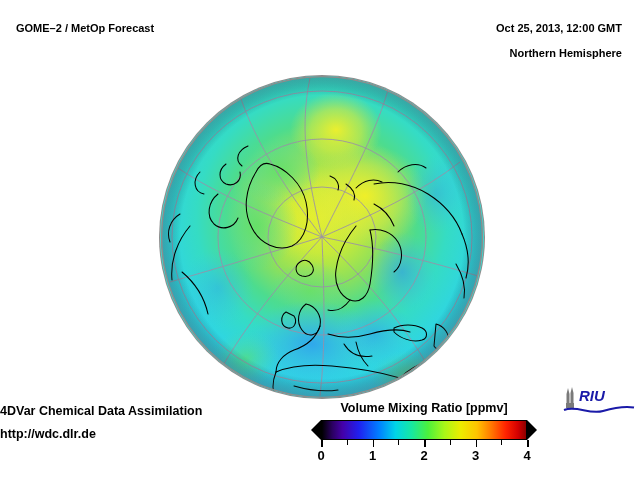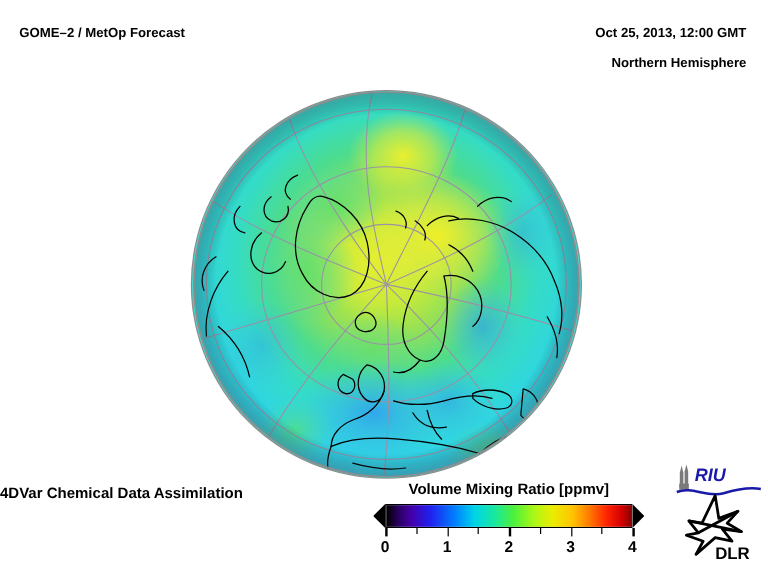--- a/index.html
+++ b/index.html
@@ -208,20 +208,21 @@
           <circle cx="162" cy="161" r="161" fill="url(#limbShade)"></circle>
         </g>
 
         <circle cx="162" cy="161" r="160.4" fill="none" stroke="#8d8d8d" stroke-width="1.4"></circle>
       </svg>
     </div>
   </div>
 
   <div class="foot-left">
     <div class="foot-line">4DVar Chemical Data Assimilation</div>
+    <div class="foot-line">http://wdc.dlr.de</div>
   </div>
 
   <div class="cbar-block">
     <div class="cbar-title">Volume Mixing Ratio [ppmv]</div>
 
     <div class="cbar-row">
       <div class="cbar-cap left"></div>
       <div class="cbar-bar">
         <div class="cbar-grad"></div>
       </div>
@@ -254,24 +255,14 @@
       <g fill="#7a7a7a">
         <path d="M3.5 20 L3.5 8 L5 2 L6.5 8 L6.5 20 Z"></path>
         <path d="M7.5 20 L7.5 7 L9 1 L10.5 7 L10.5 20 Z"></path>
         <rect x="3" y="17" width="8" height="5"></rect>
       </g>
       <text x="16" y="15" font-family="Liberation Sans, sans-serif" font-size="15" font-weight="bold" font-style="italic" fill="#1a1aa8">RIU</text>
       <path d="M1 24 C 14 19 26 29 40 25 C 52 21.5 62 20 71 21.5" fill="none" stroke="#1a1aa8" stroke-width="2.1"></path>
     </svg>
   </div>
 
-  <div class="dlr-logo">
-    <svg viewBox="0 0 70 60" width="70" height="60">
-      <g fill="none" stroke="#000" stroke-width="2.3" stroke-linejoin="round">
-        <path d="M30 3 L19 26 L8 24 L16 34 L6 36 L20 41 L14 52 L30 38 L44 41 L36 31 L52 33 L40 26 L49 16 L33 22 Z"></path>
-        <path d="M8 24 L52 33"></path>
-        <path d="M16 34 L49 16"></path>
-      </g>
-      <text x="30" y="56" font-family="Liberation Sans, sans-serif" font-size="14" font-weight="bold" fill="#000">DLR</text>
-    </svg>
-  </div>
 
 </div>
 
 </body></html>

